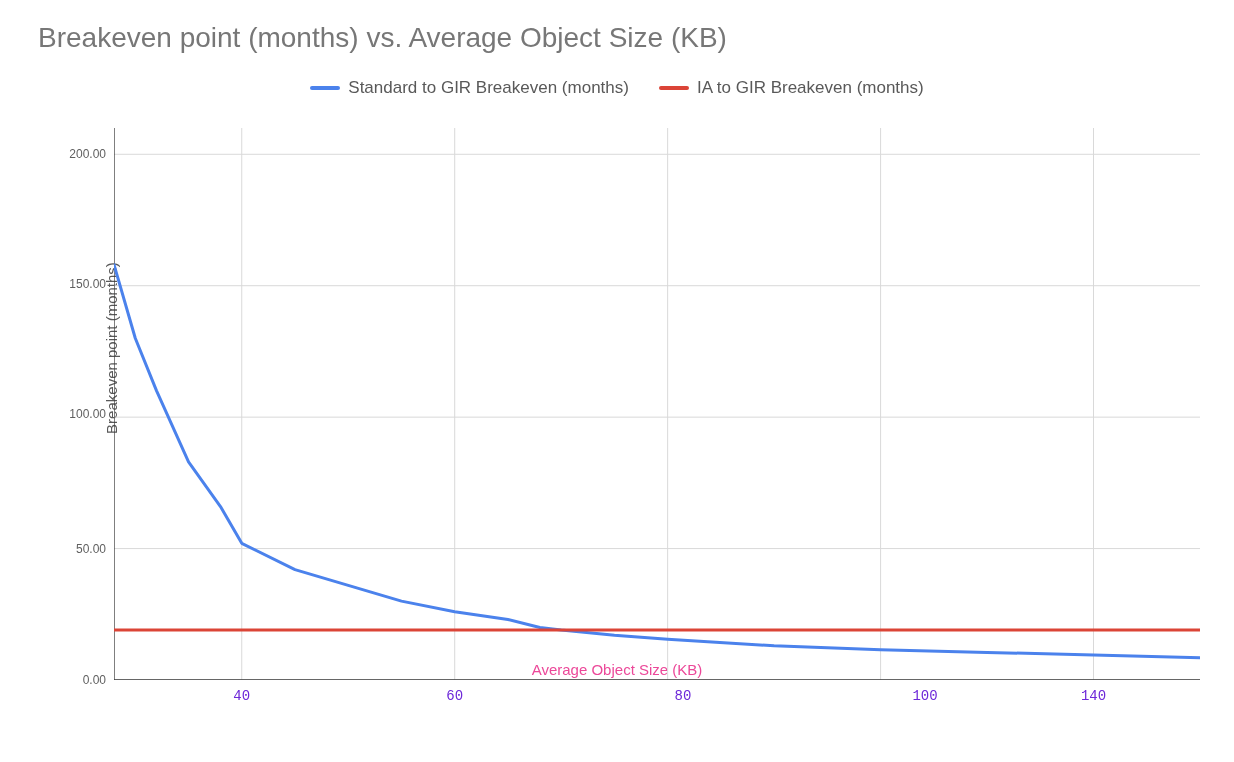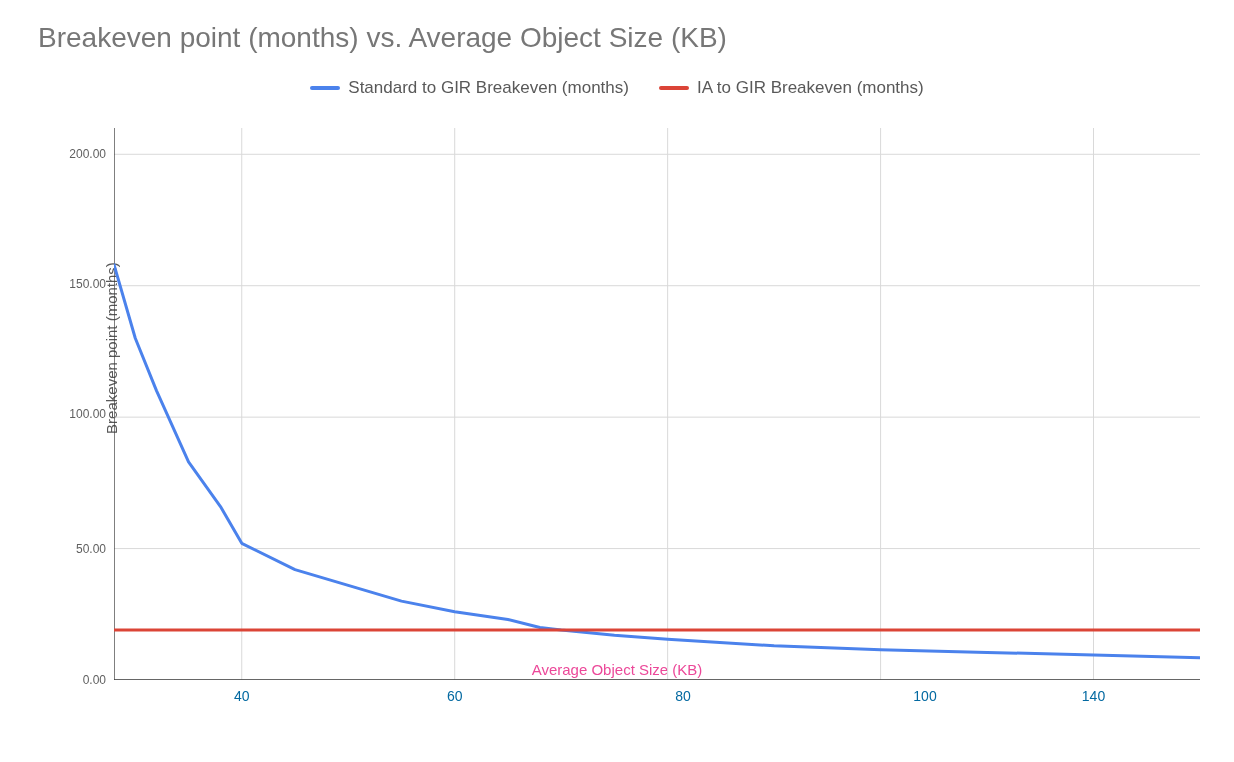--- a/index.html
+++ b/index.html
@@ -72,21 +72,22 @@
     font-size: 12px;
     color: #5f5f5f;
     white-space: nowrap;
   }
   .tick-x {
     position: absolute;
     top: 100%;
     transform: translateX(-50%);
     margin-top: 8px;
     font-size: 14px;
-    color: #0369a1;
+    color: #6d28d9;
+    font-family: Liberation Mono, monospace;
   }
   svg { display: block; }
 </style>
 </head>
 <body>
 
 <div class="chart-wrap">
 
   <div class="title">Breakeven point (months) vs. Average Object Size (KB)</div>
 

